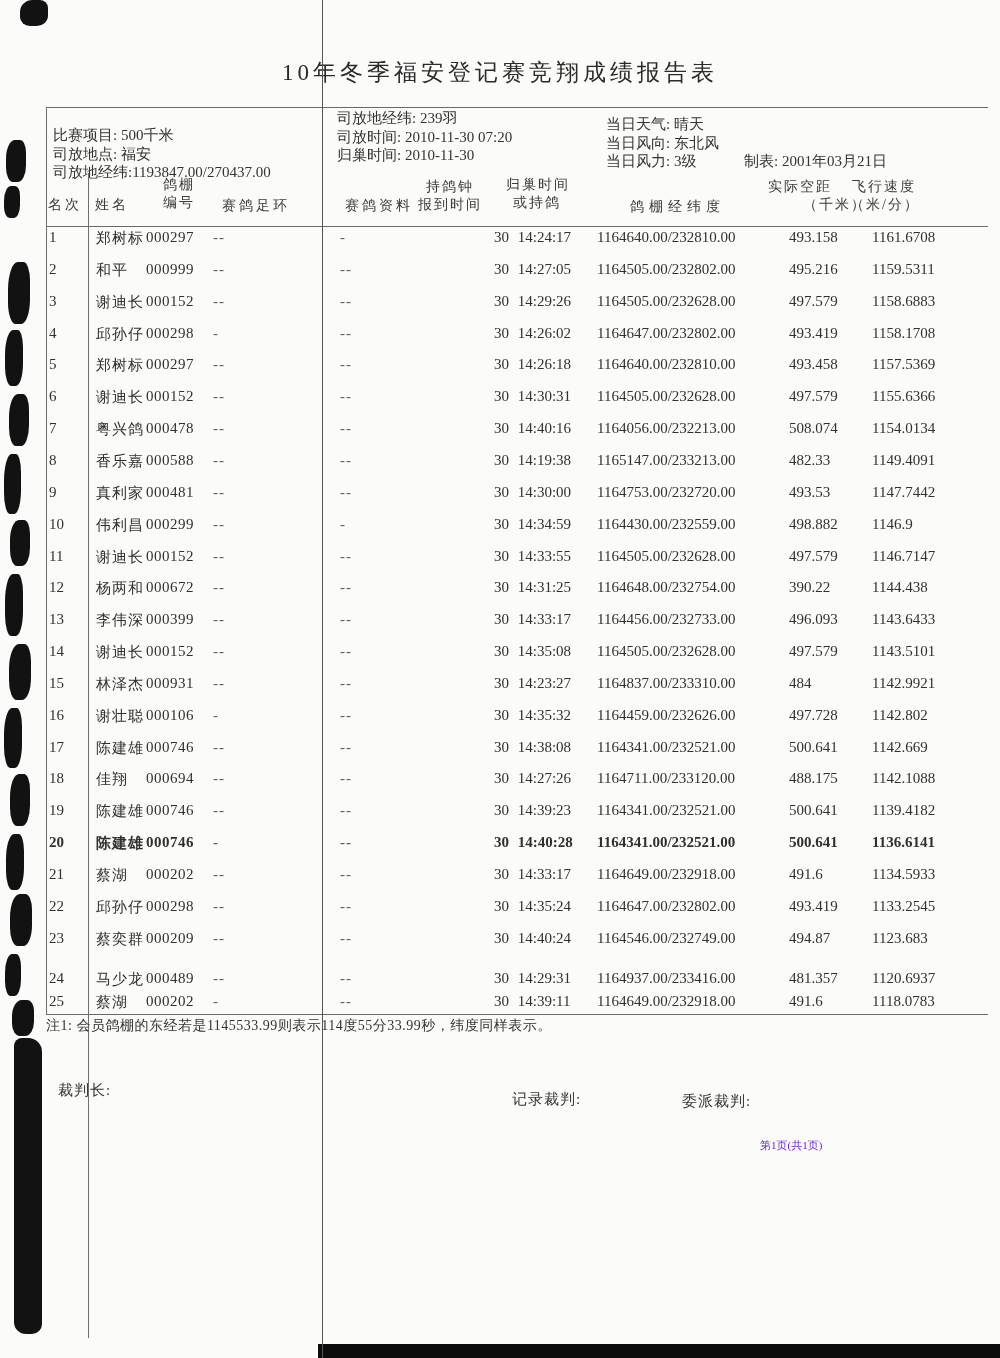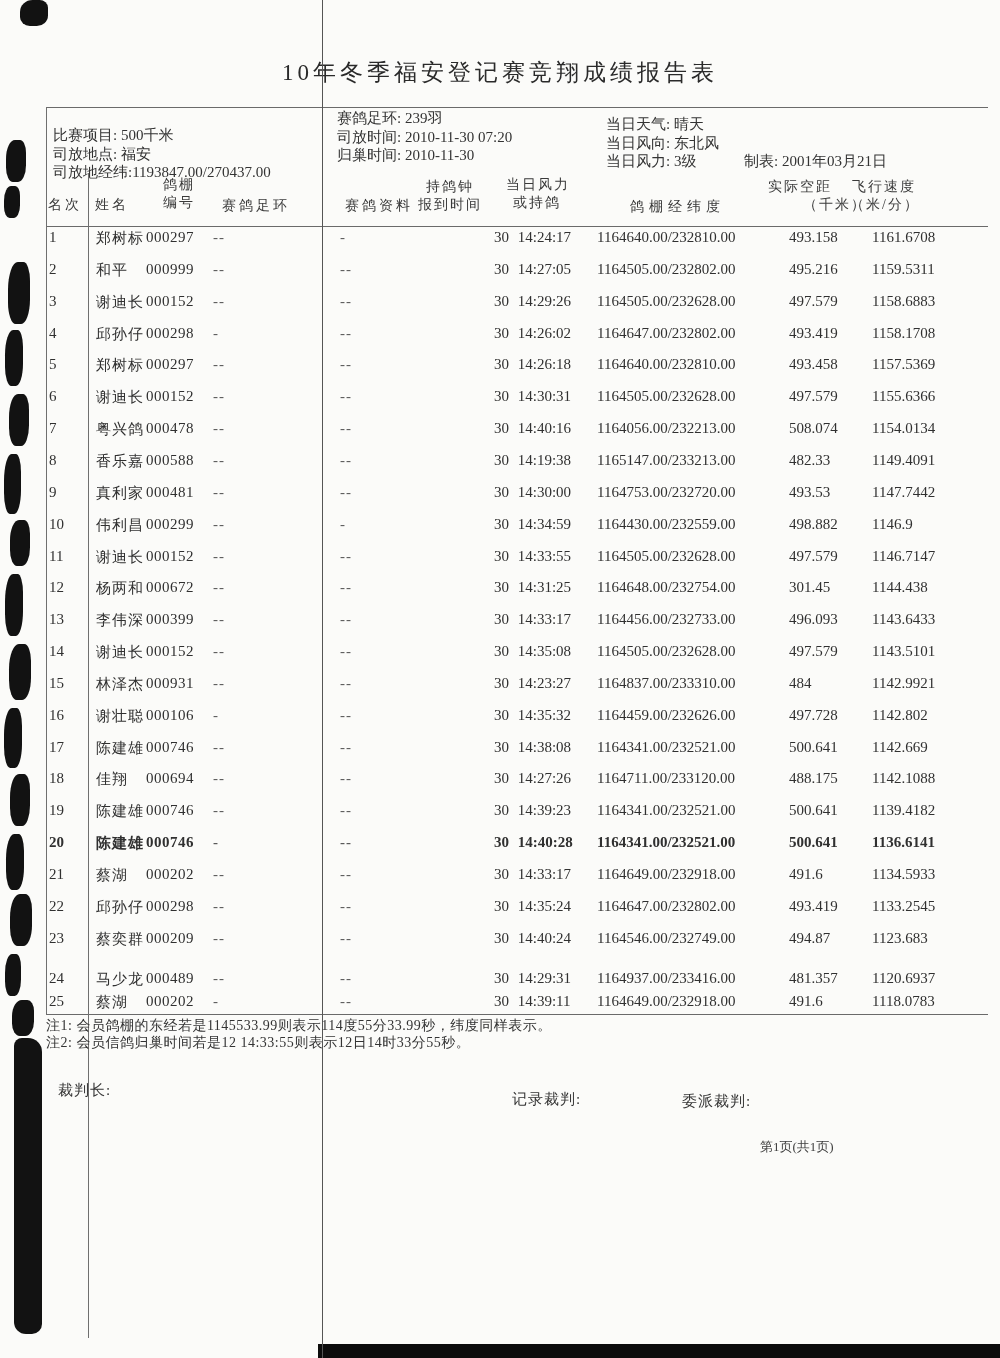--- a/index.html
+++ b/index.html
@@ -33,21 +33,21 @@
   .c-loft{left:146px;letter-spacing:.5px;}
   .c-ring{left:213px;color:#5a5a5a;letter-spacing:1px;}
   .c-data{left:340px;color:#5a5a5a;letter-spacing:1px;}
   .c-time{left:494px;word-spacing:5px;}
   .c-coords{left:597px;}
   .c-dist{left:789px;}
   .c-speed{left:872px;}
   
   .note{position:absolute;left:46px;font-size:14px;color:#333;letter-spacing:.5px;}
   .sig{position:absolute;font-size:15px;color:#333;letter-spacing:1px;}
-  #page-label{left:760px;top:1138px;font-size:13px;color:#404040;}
+  #page-label{left:760px;top:1138px;font-size:11px;color:#6d28d9;}
   
   .blob{position:absolute;background:#121212;border-radius:45% 30% 40% 35%;}
   #bottom-bar{position:absolute;left:318px;top:1344px;width:682px;height:14px;background:#0c0c0c;}
 </style>
 </head>
 <body>
 
 <div id="page">
 
   <div>
@@ -79,40 +79,40 @@
   <div class="vline" style="left:46px;top:107px;height:908px;"></div>
   <div class="vline" style="left:88px;top:173px;height:1165px;"></div>
   <div class="vline" style="left:322px;top:0;height:1358px;background:#555;"></div>
 
   <div id="info-left" class="abs info">
     <div>比赛项目: 500千米</div>
     <div>司放地点: 福安</div>
     <div>司放地经纬:1193847.00/270437.00</div>
   </div>
   <div id="info-mid" class="abs info">
-    <div>赛鸽足环: 239羽</div>
+    <div>司放地经纬: 239羽</div>
     <div>司放时间: 2010-11-30 07:20</div>
     <div>归巢时间: 2010-11-30</div>
   </div>
   <div id="info-right" class="abs info">
     <div>当日天气: 晴天</div>
     <div>当日风向: 东北风</div>
     <div>当日风力: 3级</div>
   </div>
   <div id="made-by" class="abs">制表: 2001年03月21日</div>
 
   <div class="th" style="left:48px;top:196px;text-align:center;">名次</div>
   <div class="th" style="left:95px;top:196px;">姓名</div>
   <div class="th th2" style="left:163px;top:176px;">鸽棚</div>
   <div class="th th2" style="left:163px;top:194px;">编号</div>
   <div class="th" style="left:222px;top:197px;">赛鸽足环</div>
   <div class="th" style="left:345px;top:197px;">赛鸽资料</div>
   <div class="th th2" style="left:426px;top:178px;">持鸽钟</div>
   <div class="th th2" style="left:418px;top:196px;">报到时间</div>
-  <div class="th th2" style="left:506px;top:176px;">当日风力</div>
+  <div class="th th2" style="left:506px;top:176px;">归巢时间</div>
   <div class="th th2" style="left:513px;top:194px;">或持鸽</div>
   <div class="th" style="left:630px;top:198px;letter-spacing:5px;">鸽棚经纬度</div>
   <div class="th th2" style="left:768px;top:178px;">实际空距</div>
   <div class="th th2" style="left:766px;top:196px;margin-left:37px;">（千米）</div>
   <div class="th th2" style="left:852px;top:178px;">飞行速度</div>
   <div class="th th2" style="left:850px;top:196px;">（米/分）</div>
 
   <div>
       <div class="row" style="top: 229px;">
         <span class="cell c-rank">1</span>
@@ -236,21 +236,21 @@
         <span class="cell c-speed">1146.7147</span>
       </div>
       <div class="row" style="top: 579.35px;">
         <span class="cell c-rank">12</span>
         <span class="cell c-name">杨两和</span>
         <span class="cell c-loft">000672</span>
         <span class="cell c-ring">--</span>
         <span class="cell c-data">--</span>
         <span class="cell c-time">30 14:31:25</span>
         <span class="cell c-coords">1164648.00/232754.00</span>
-        <span class="cell c-dist">301.45</span>
+        <span class="cell c-dist">390.22</span>
         <span class="cell c-speed">1144.438</span>
       </div>
       <div class="row" style="top: 611.2px;">
         <span class="cell c-rank">13</span>
         <span class="cell c-name">李伟深</span>
         <span class="cell c-loft">000399</span>
         <span class="cell c-ring">--</span>
         <span class="cell c-data">--</span>
         <span class="cell c-time">30 14:33:17</span>
         <span class="cell c-coords">1164456.00/232733.00</span>
@@ -385,21 +385,20 @@
         <span class="cell c-ring">-</span>
         <span class="cell c-data">--</span>
         <span class="cell c-time">30 14:39:11</span>
         <span class="cell c-coords">1164649.00/232918.00</span>
         <span class="cell c-dist">491.6</span>
         <span class="cell c-speed">1118.0783</span>
       </div>
     </div>
 
   <div class="note" style="top:1017px;">注1: 会员鸽棚的东经若是1145533.99则表示114度55分33.99秒，纬度同样表示。</div>
-  <div class="note" style="top:1034px;">注2: 会员信鸽归巢时间若是12 14:33:55则表示12日14时33分55秒。</div>
 
   <div class="sig" style="left:58px;top:1081px;">裁判长:</div>
   <div class="sig" style="left:512px;top:1090px;">记录裁判:</div>
   <div class="sig" style="left:682px;top:1092px;">委派裁判:</div>
 
   <div id="page-label" class="abs">第1页(共1页)</div>
 
 </div>
 
 </body></html>

